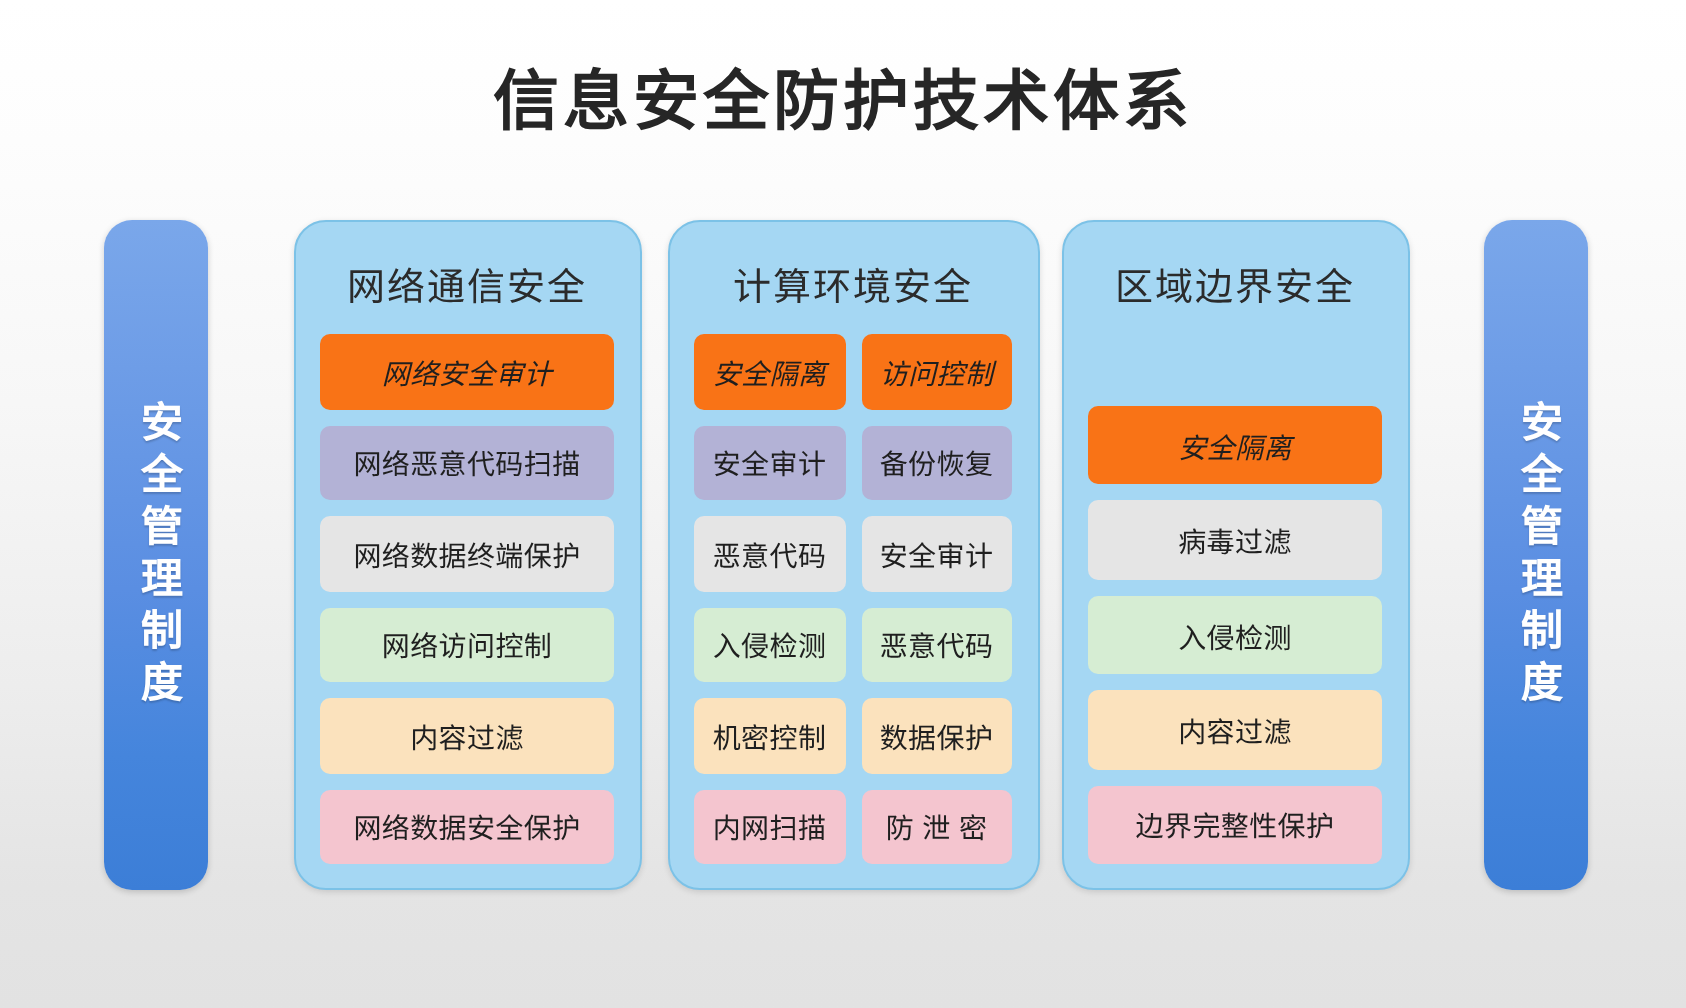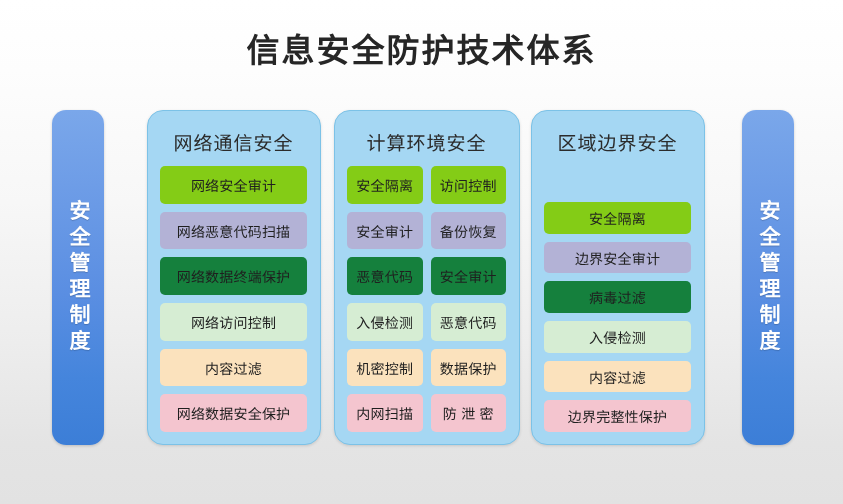--- a/index.html
+++ b/index.html
@@ -121,23 +121,23 @@
     justify-content: center;
     font-size: 14px;
     color: #1f1f1f;
     white-space: nowrap;
     letter-spacing: 0.2px;
     min-height: 30px;
   }
   .chip.wide  { font-size: 14px; }
   .chip.split { font-size: 14px; }
 
-  .c-gray   { background: #84cc16; }
+  .c-gray   { background: #f97316; font-style: italic; }
   .c-purple { background: #b3b2d6; }
-  .c-cream  { background: #15803d; }
+  .c-cream  { background: #e5e5e5; }
   .c-green  { background: #d6edd3; }
   .c-orange { background: #fbe2bd; }
   .c-pink   { background: #f4c5cf; }
 </style>
 </head>
 <body>
 
 <div class="canvas">
 
   <div class="page-title">信息安全防护技术体系</div>
@@ -202,23 +202,20 @@
         </div>
     </div>
 
     <div class="panel col3">
       <div class="panel-title">区域边界安全</div>
       <div class="panel-items">
           <div class="item-row">
             <div class="chip c-gray wide">安全隔离</div>
           </div>
           <div class="item-row">
-            <div class="chip c-purple wide">边界安全审计</div>
-          </div>
-          <div class="item-row">
             <div class="chip c-cream wide">病毒过滤</div>
           </div>
           <div class="item-row">
             <div class="chip c-green wide">入侵检测</div>
           </div>
           <div class="item-row">
             <div class="chip c-orange wide">内容过滤</div>
           </div>
           <div class="item-row">
             <div class="chip c-pink wide">边界完整性保护</div>

